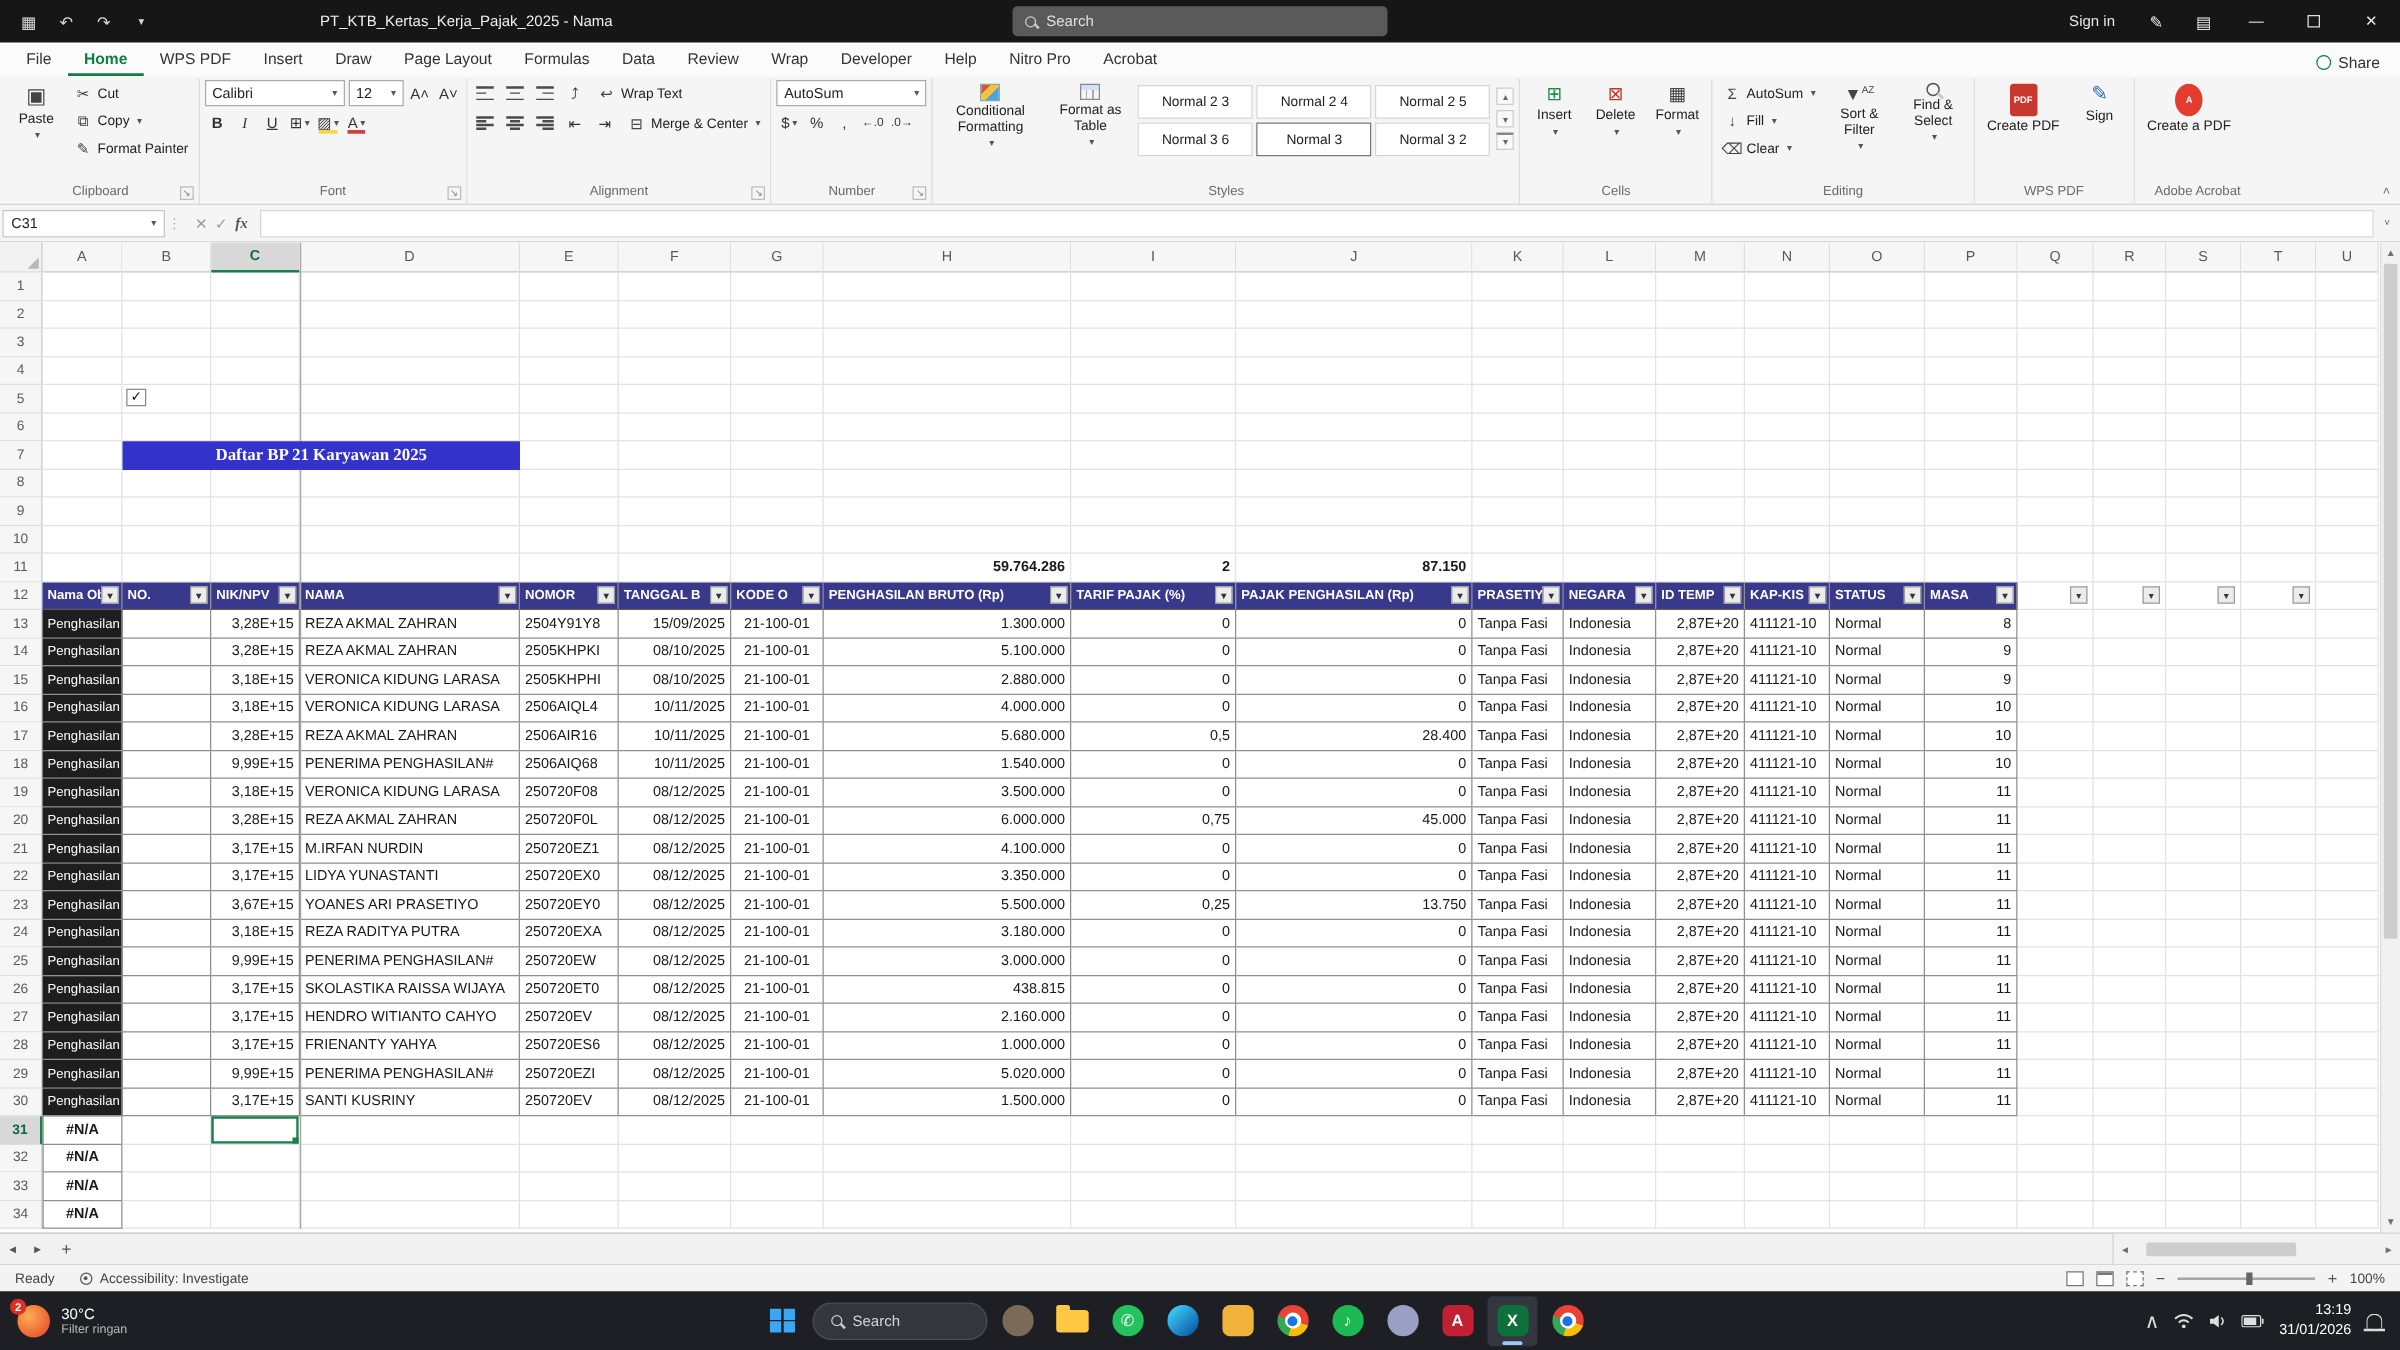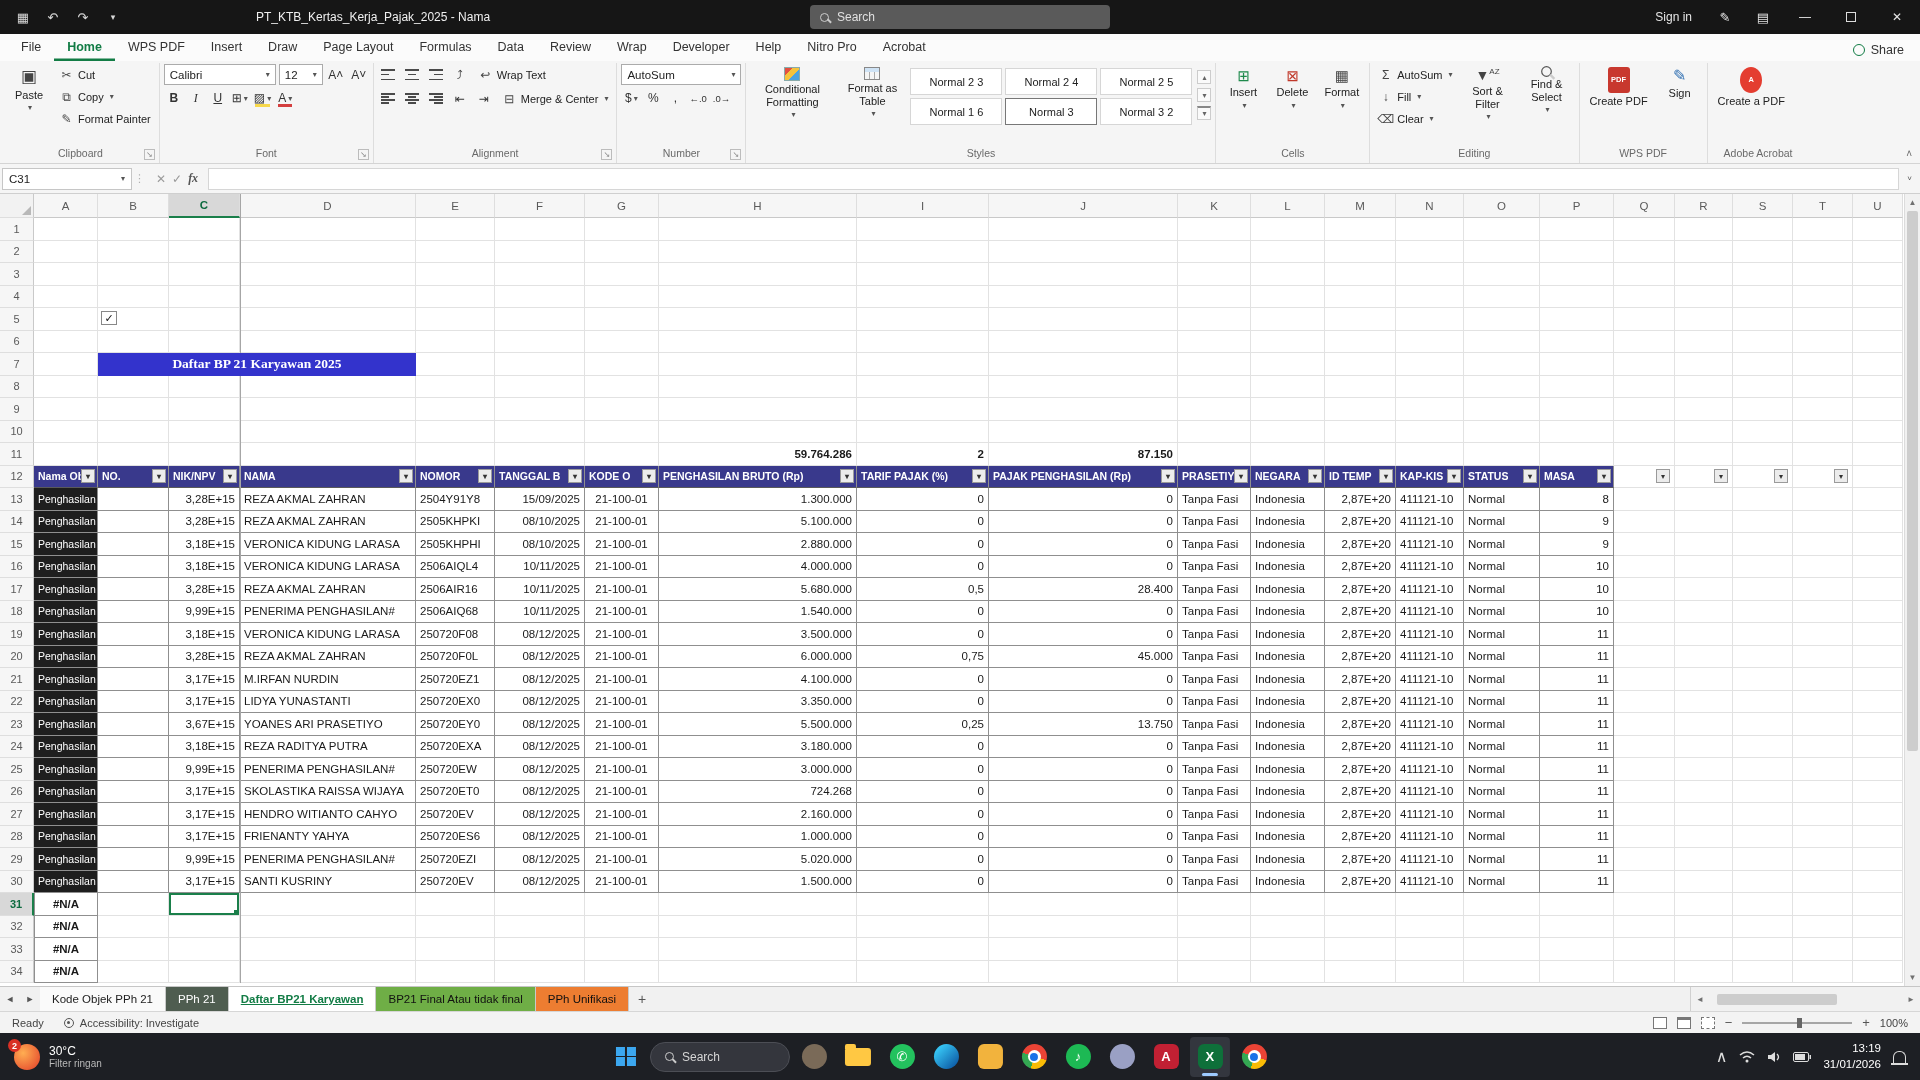--- a/index.html
+++ b/index.html
@@ -352,21 +352,21 @@
         </div>
         <div class="bigbtn" style="max-width:70px">
           <span class="ictbl"></span>
           <span>Format as Table</span>
             <span class="drop">▾</span>
         </div>
         <div class="gallery" id="gallery">
             <div class="gcell">Normal 2 3</div>
             <div class="gcell">Normal 2 4</div>
             <div class="gcell">Normal 2 5</div>
-            <div class="gcell">Normal 1 6</div>
+            <div class="gcell">Normal 3 6</div>
             <div class="gcell gsel">Normal 3</div>
             <div class="gcell">Normal 3 2</div>
           </div>
         <div class="galarrows">
           <span>▴</span>
           <span>▾</span>
           <span style="border-top:2px solid #888">▾</span>
         </div>
       </div>
       <div class="rg-label"><span>Styles</span></div>
@@ -1153,21 +1153,21 @@
         </div>
         <div class="grow">
           <div class="rh">26</div>
           <div class="cell b cA" style="width:64px">Penghasilan yang diter</div>
           <div class="cell b" style="width:71px"></div>
           <div class="cell b num" style="width:71px">3,17E+15</div>
           <div class="cell b" style="width:176px">SKOLASTIKA RAISSA WIJAYA</div>
           <div class="cell b" style="width:79px">250720ET0</div>
           <div class="cell b num" style="width:90px">08/12/2025</div>
           <div class="cell b ctr" style="width:74px">21-100-01</div>
-          <div class="cell b num" style="width:198px">724.268</div>
+          <div class="cell b num" style="width:198px">438.815</div>
           <div class="cell b num" style="width:132px">0</div>
           <div class="cell b num" style="width:189px">0</div>
           <div class="cell b" style="width:73px">Tanpa Fasi</div>
           <div class="cell b" style="width:74px">Indonesia</div>
           <div class="cell b num" style="width:71px">2,87E+20</div>
           <div class="cell b" style="width:68px">411121-10</div>
           <div class="cell b" style="width:76px">Normal</div>
           <div class="cell b num" style="width:74px">11</div>
           <div class="cell" style="width:61px"></div>
           <div class="cell" style="width:58px"></div>
@@ -1374,27 +1374,20 @@
     <div class="vsb">
       <div class="arr">▲</div>
       <div class="thumb"></div>
       <div class="arr" style="margin-top:auto">▼</div>
     </div>
   </div>
 
   <div class="sheetbar">
     <span class="snav">◄</span>
     <span class="snav">►</span>
-    <div id="stabs" style="display:flex">
-        <div class="stab st-plain">Kode Objek PPh 21</div>
-        <div class="stab st-dark">PPh 21</div>
-        <div class="stab st-active">Daftar BP21 Karyawan</div>
-        <div class="stab st-green">BP21 Final Atau tidak final</div>
-        <div class="stab st-orange">PPh Unifikasi</div>
-      </div>
     <span class="addtab">+</span>
     <div class="hsb">
       <span class="arr">◄</span>
       <div class="track">
           <div class="thumb"></div>
         </div>
       <span class="arr">►</span>
     </div>
   </div>
 

